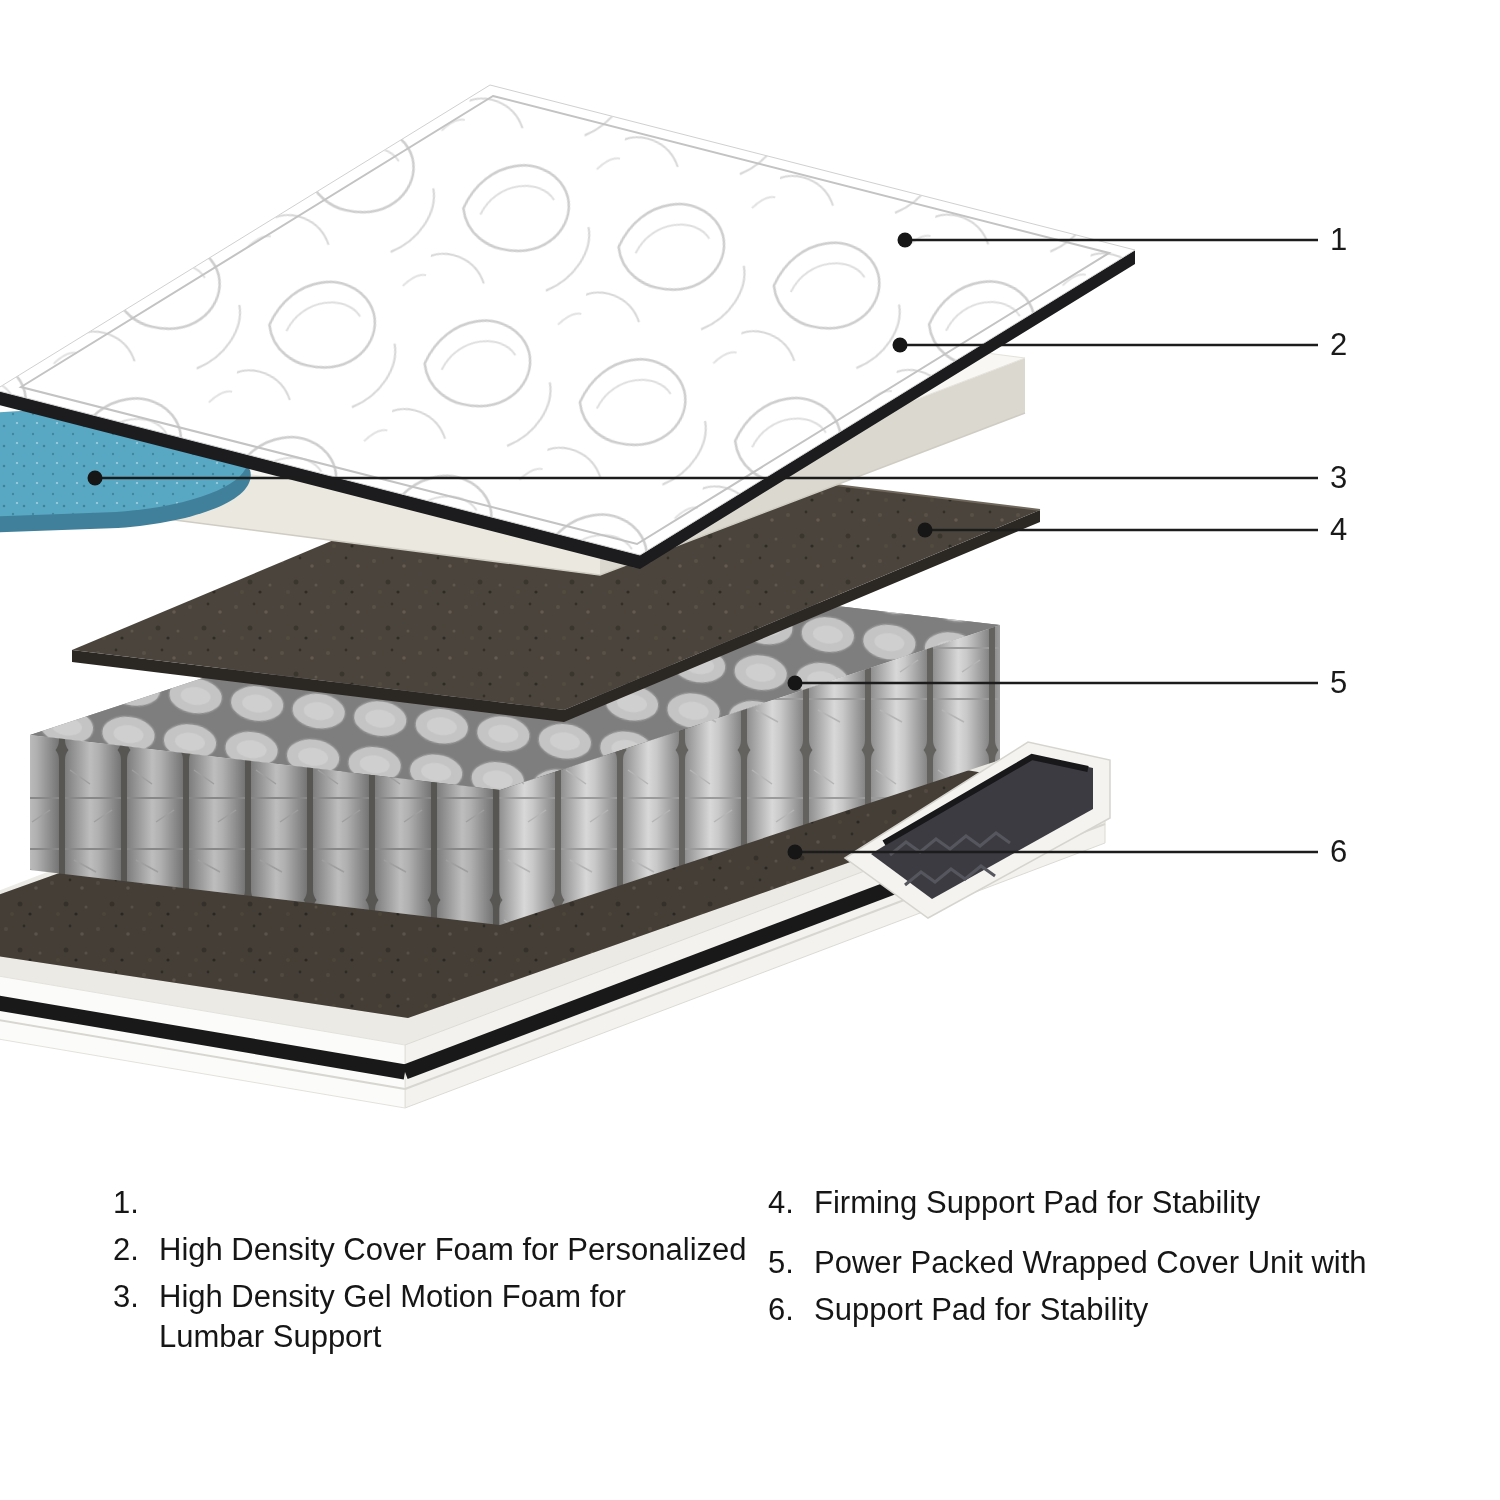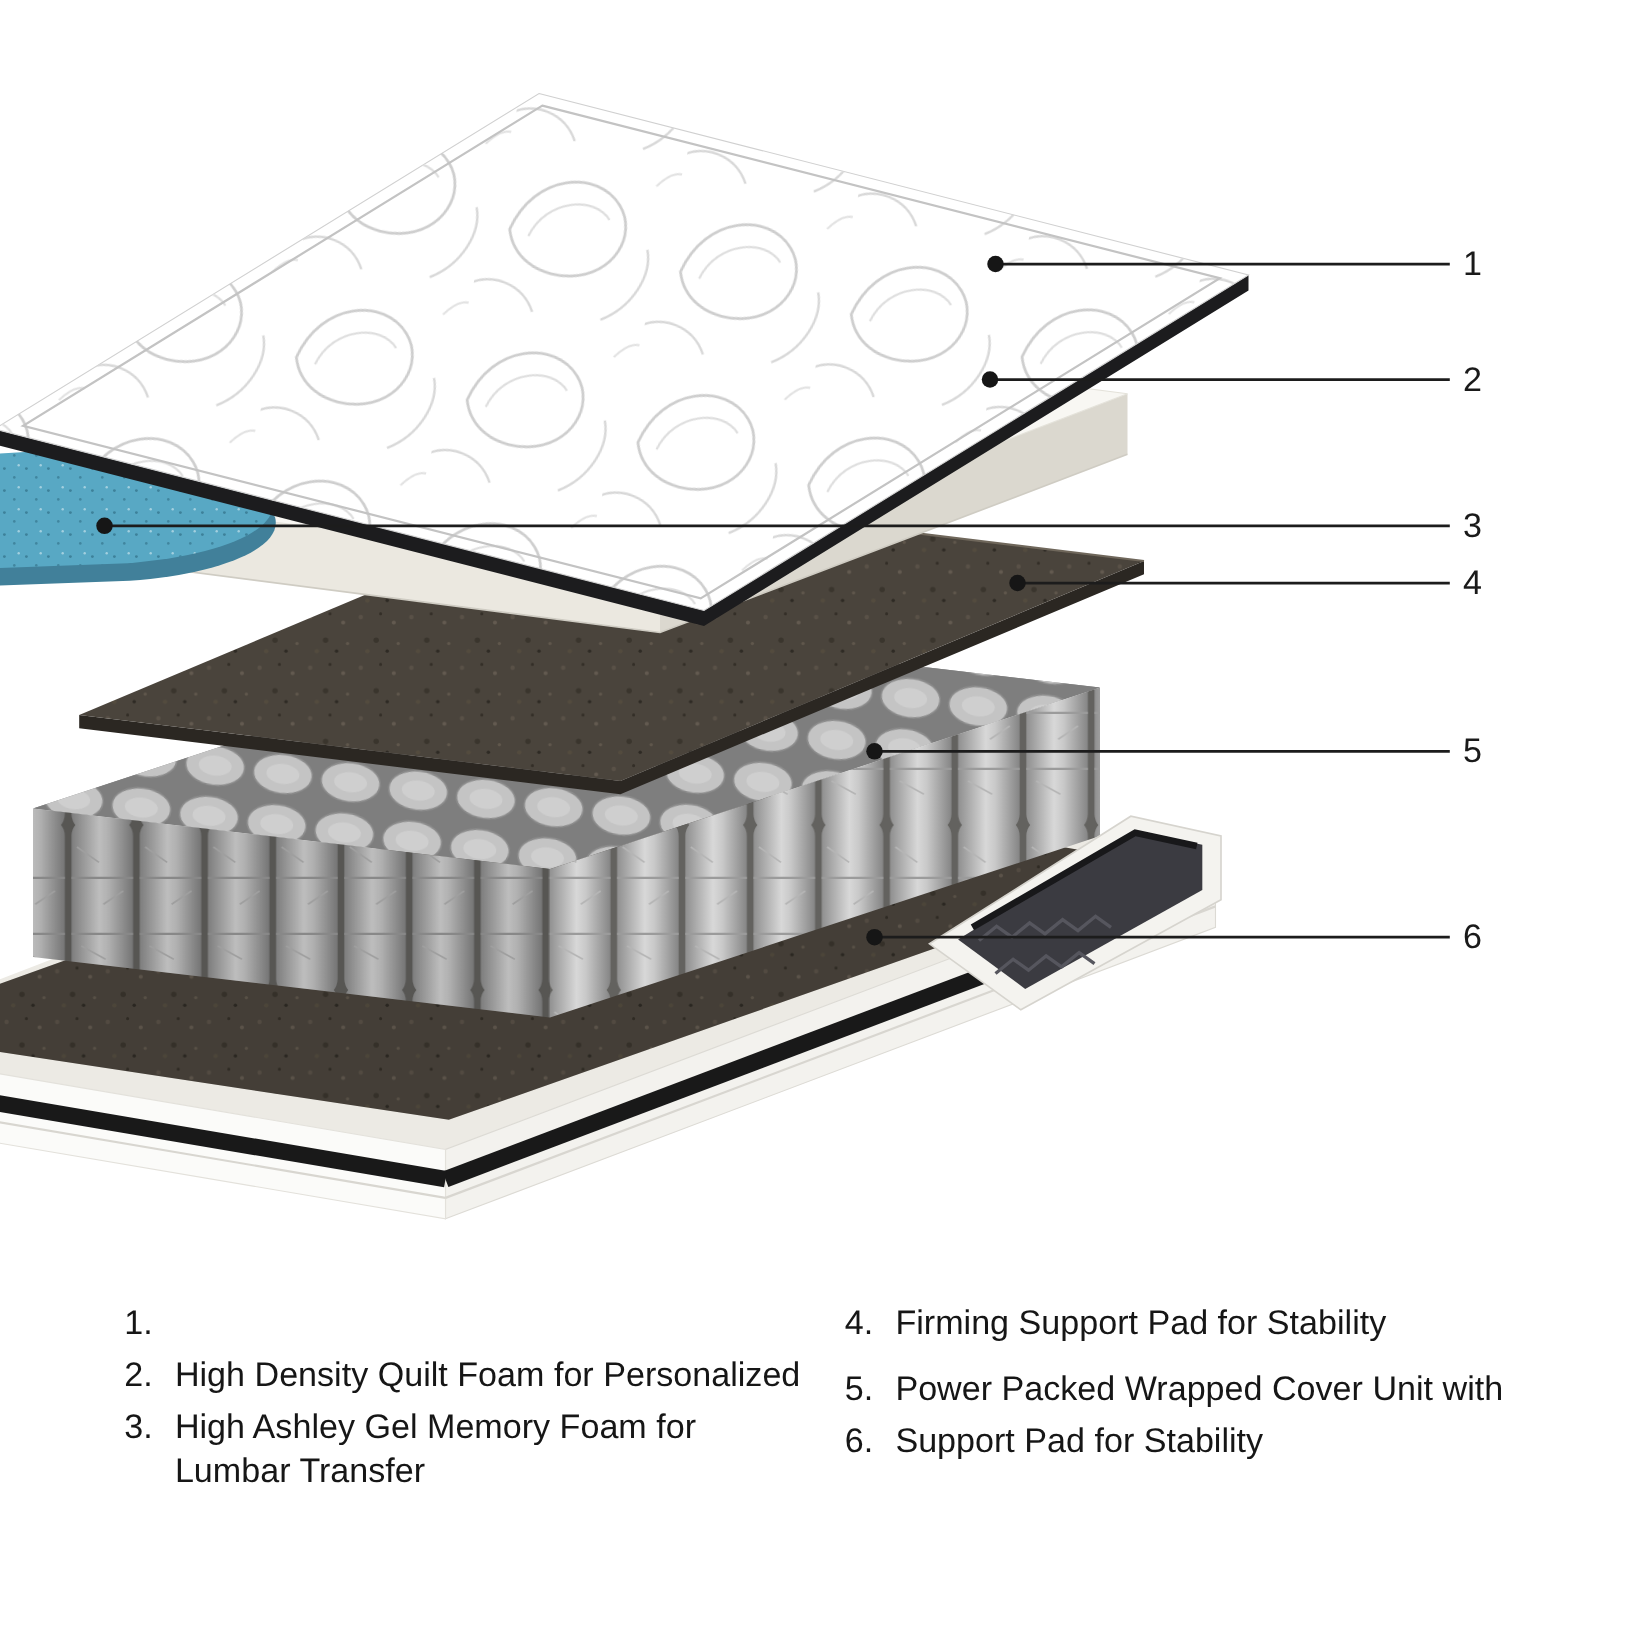--- a/index.html
+++ b/index.html
@@ -157,28 +157,28 @@
   <div class="callout-num" style="left:1330px;top:833px;">6</div>
 
   <div class="legend">
     <div class="col col-left">
       <div class="item">
         <span class="num">1.</span>
       </div>
       <div class="item">
         <span class="num">2.</span>
         <span class="text">
-          <span class="ln">High Density Quilt Foam for Personalized</span>
+          <span class="ln">High Density Cover Foam for Personalized</span>
         </span>
       </div>
       <div class="item">
         <span class="num">3.</span>
         <span class="text">
-          <span class="ln">High Ashley Gel Memory Foam for</span>
-          <span class="ln">Lumbar Transfer</span>
+          <span class="ln">High Density Gel Motion Foam for</span>
+          <span class="ln">Lumbar Support</span>
         </span>
       </div>
     </div>
     <div class="col col-right">
       <div class="item">
         <span class="num">4.</span>
         <span class="text">
           <span class="ln">Firming Support Pad for Stability</span>
         </span>
       </div>

